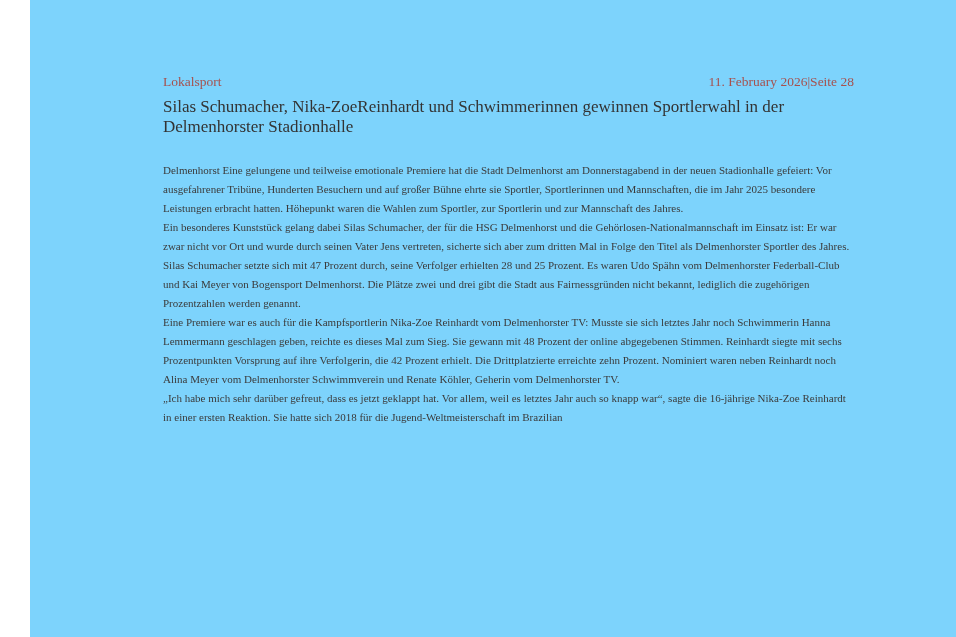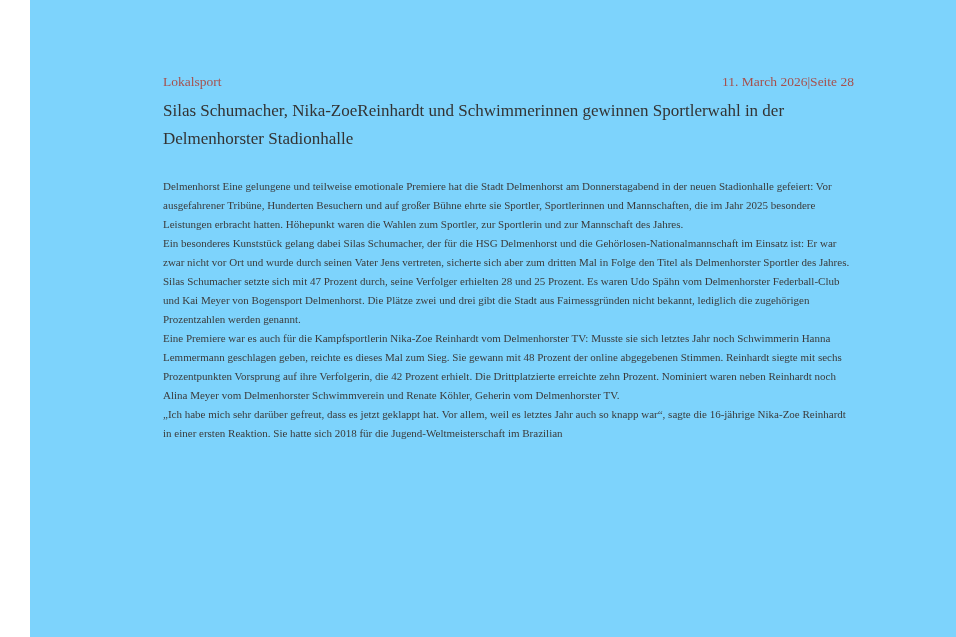--- a/index.html
+++ b/index.html
@@ -35,21 +35,21 @@
     margin: 15px 0 0 0;
     font-size: 26px;
     line-height: 30px;
     font-weight: 500;
     color: #2d2d2d;
     letter-spacing: 0.2px;
   }
   .subheadline {
     margin: 7px 0 0 0;
     font-size: 17px;
-    line-height: 28px;
+    line-height: 20px;
     font-weight: 400;
     color: #333333;
   }
   .byline {
     margin: 3px 0 0 0;
     font-size: 13.5px;
     line-height: 16px;
     color: #3d3d3d;
   }
   .article-body {
@@ -64,21 +64,21 @@
   }
 </style>
 </head>
 <body>
 
 <div class="page">
   <div class="content">
 
     <div class="meta-row">
       <span>Lokalsport</span>
-      <span>11. March 2026|Seite 28</span>
+      <span>11. February 2026|Seite 28</span>
     </div>
 
 
     <h2 class="subheadline">Silas Schumacher, Nika-ZoeReinhardt und Schwimmerinnen gewinnen Sportlerwahl in der Delmenhors­ter Stadionhalle</h2>
 
 
     <div class="article-body">
       <p>Delmenhorst Eine gelungene und teilweise emotionale Premiere hat die Stadt Delmenhorst am Donnerstagabend in der neuen Stadionhalle gefeiert: Vor ausgefahrener Tribüne, Hunderten Besuchern und auf großer Bühne ehrte sie Sportler, Sportlerinnen und Mannschaften, die im Jahr 2025 besondere Leistungen erbracht hatten. Höhepunkt waren die Wahlen zum Sportler, zur Sportlerin und zur Mannschaft des Jahres.</p>
       <p>Ein besonderes Kunststück gelang dabei Silas Schumacher, der für die HSG Delmenhorst und die Gehörlosen-National­mannschaft im Einsatz ist: Er war zwar nicht vor Ort und wurde durch seinen Vater Jens vertreten, sicherte sich aber zum dritten Mal in Folge den Titel als Delmenhorster Sportler des Jahres. Silas Schumacher setzte sich mit 47 Prozent durch, seine Verfolger erhielten 28 und 25 Prozent. Es waren Udo Spähn vom Delmenhorster Federball-Club und Kai Meyer von Bogensport Delmenhorst. Die Plätze zwei und drei gibt die Stadt aus Fairnessgründen nicht bekannt, lediglich die zugehöri­gen Prozentzahlen werden genannt.</p>
       <p>Eine Premiere war es auch für die Kampfsportlerin Nika-Zoe Reinhardt vom Delmenhorster TV: Musste sie sich letztes Jahr noch Schwimmerin Hanna Lemmermann geschlagen geben, reichte es dieses Mal zum Sieg. Sie gewann mit 48 Prozent der online abgegebenen Stimmen. Reinhardt siegte mit sechs Prozentpunkten Vorsprung auf ihre Verfolgerin, die 42 Prozent erhielt. Die Drittplatzierte erreichte zehn Prozent. Nominiert waren neben Reinhardt noch Alina Meyer vom Delmenhorster Schwimmverein und Renate Köhler, Geherin vom Delmenhorster TV.</p>

